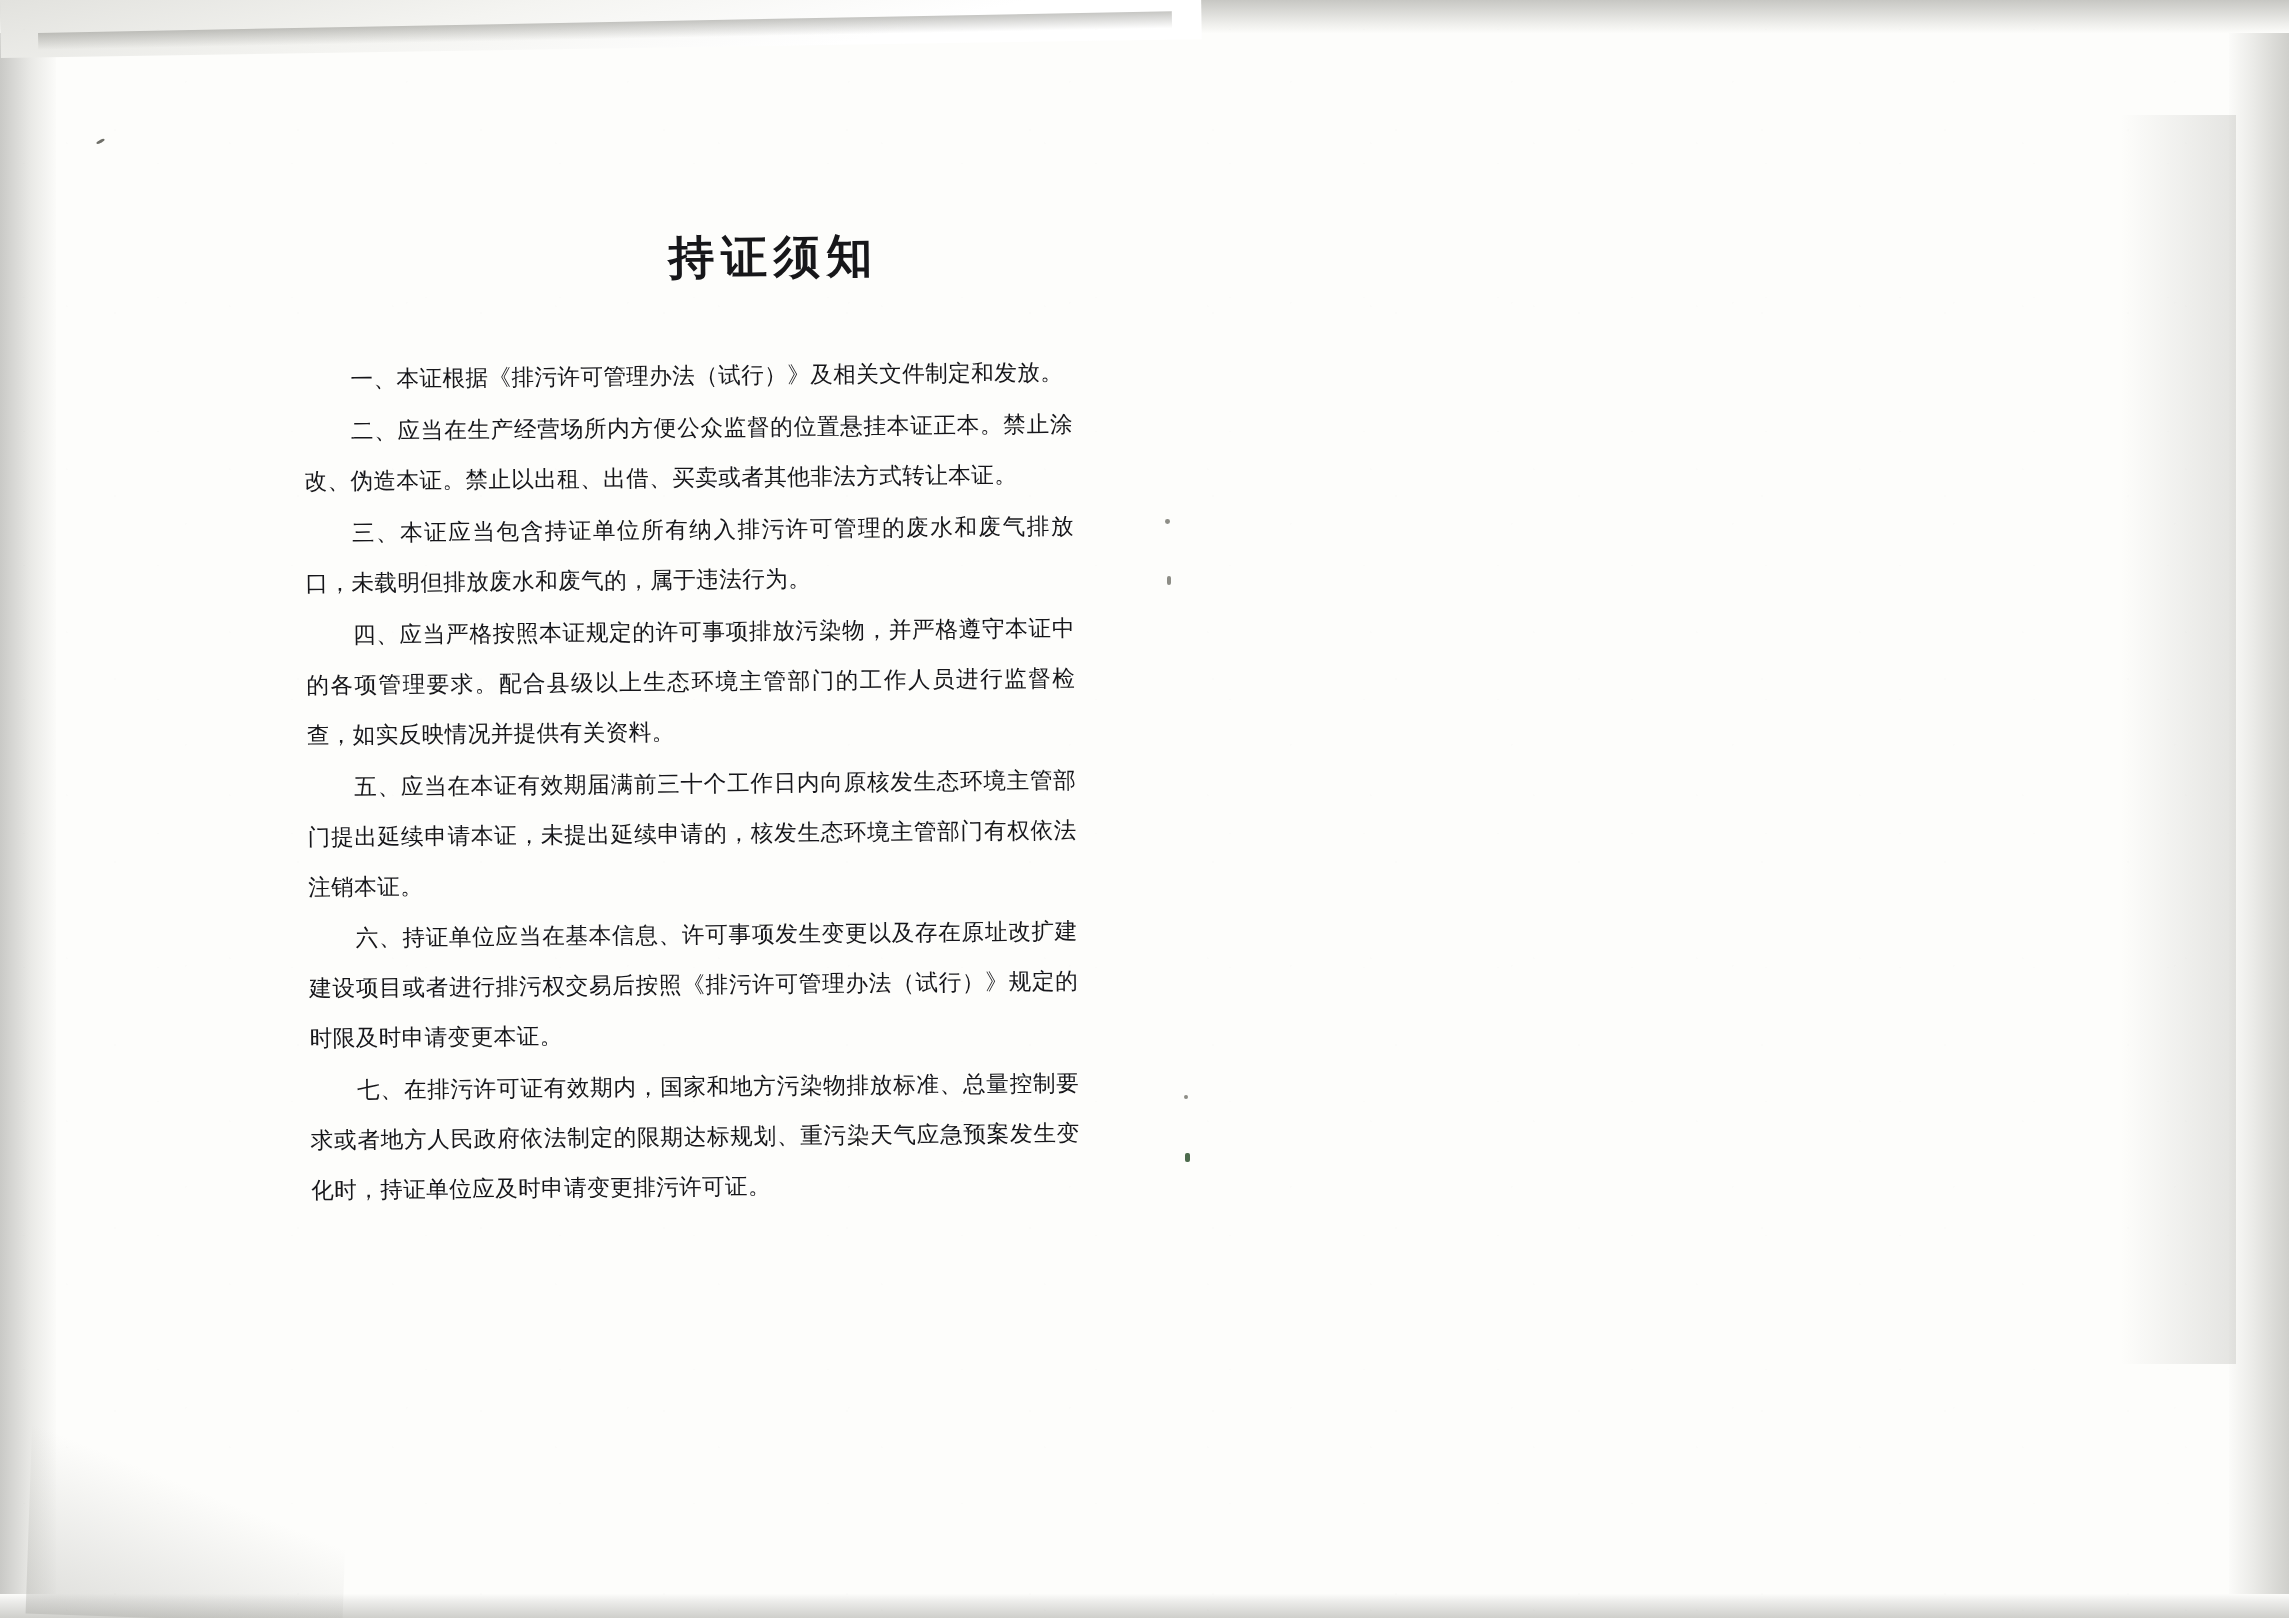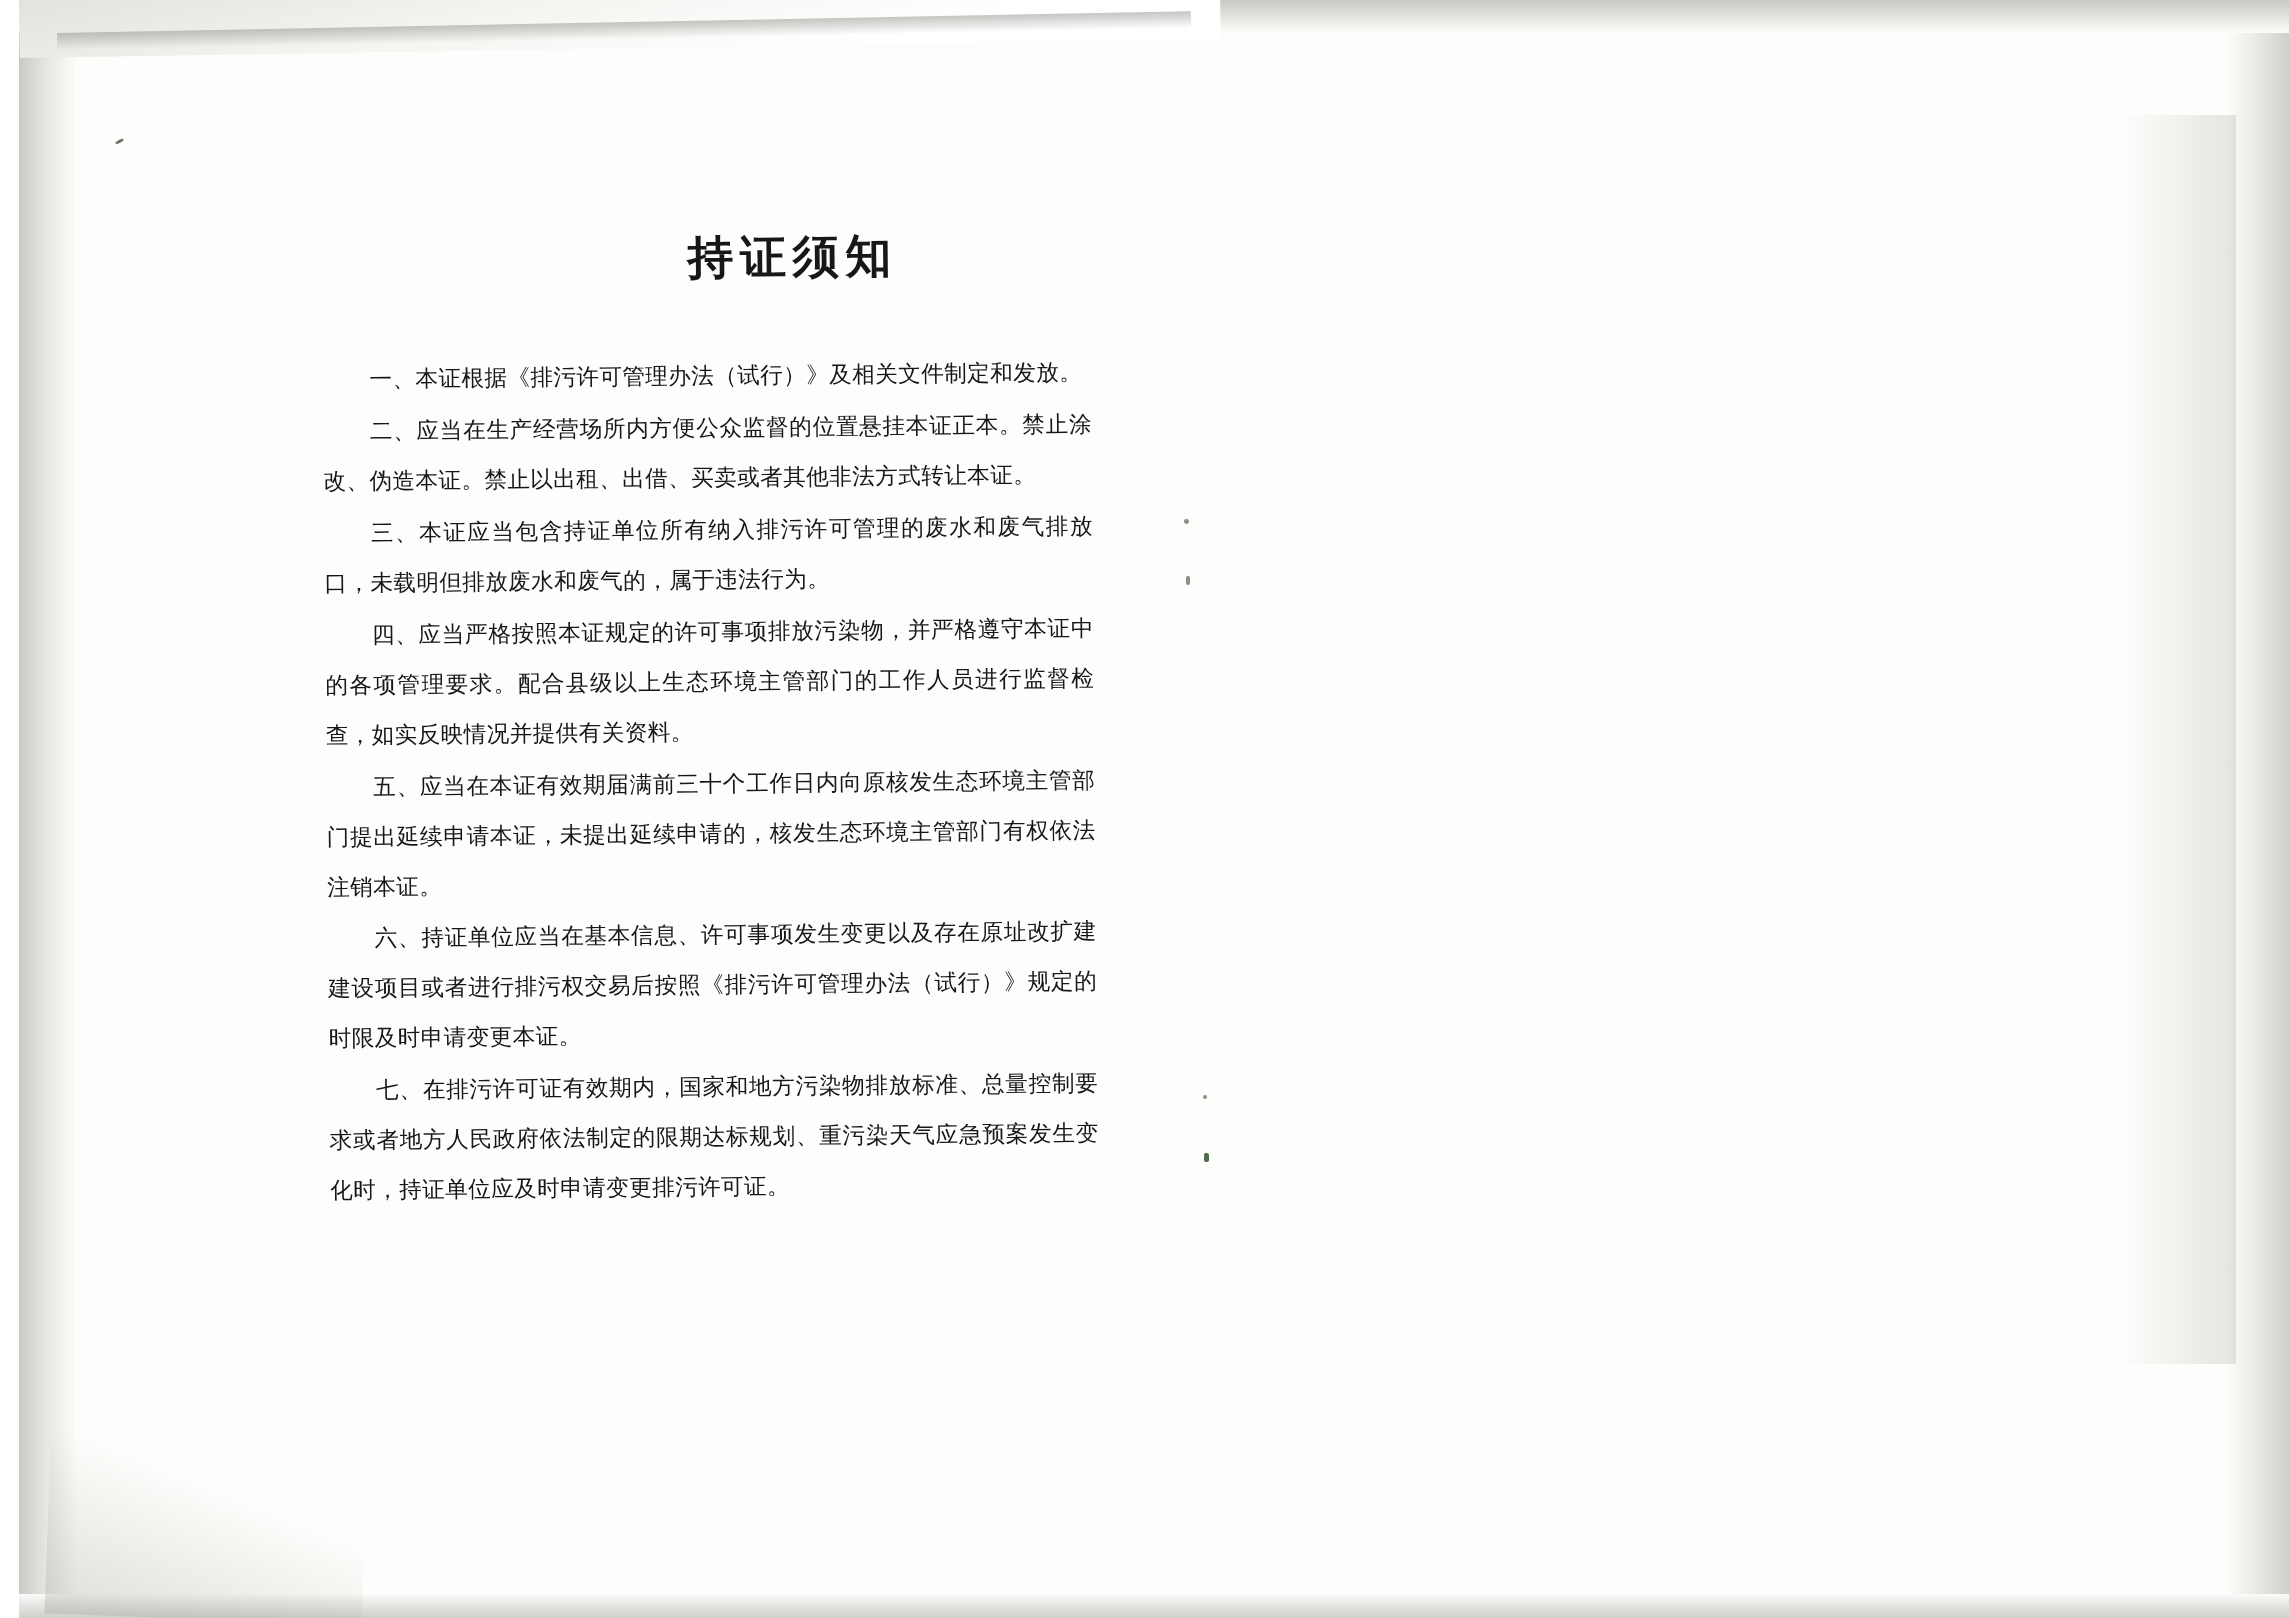--- a/index.html
+++ b/index.html
@@ -13,21 +13,20 @@
     position: relative;
     overflow: hidden;
     font-family: "DejaVu Sans", "Liberation Sans", sans-serif;
   }
 
   
   #scan-page {
     position: absolute;
     inset: 0;
     background: #fdfdfb;
-    margin-left: 19px;
   }
 
   
   .bed {
     position: absolute;
     background: #d8d8d4;
   }
   .bed-left   { left: 0;    top: 0;  width: 56px;  height: 1619px;
                 background: linear-gradient(to right, #c9c9c6 0%, #e9e9e6 55%, #fbfbf9 100%); }
   .bed-right  { right: 0;   top: 0;  width: 60px;  height: 1619px;

